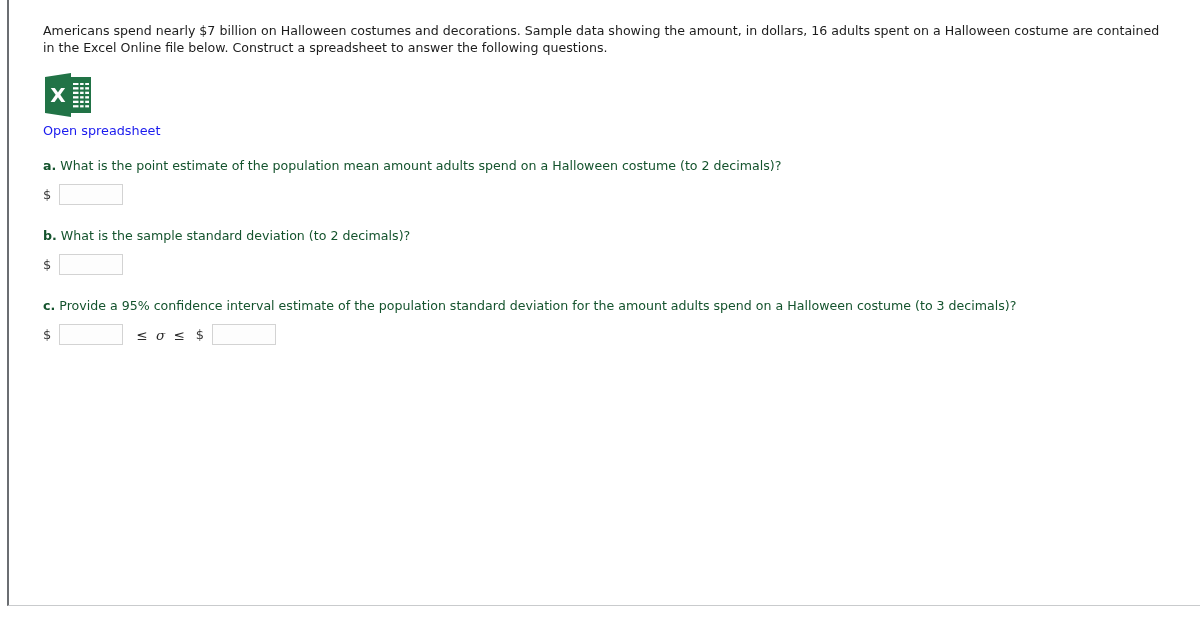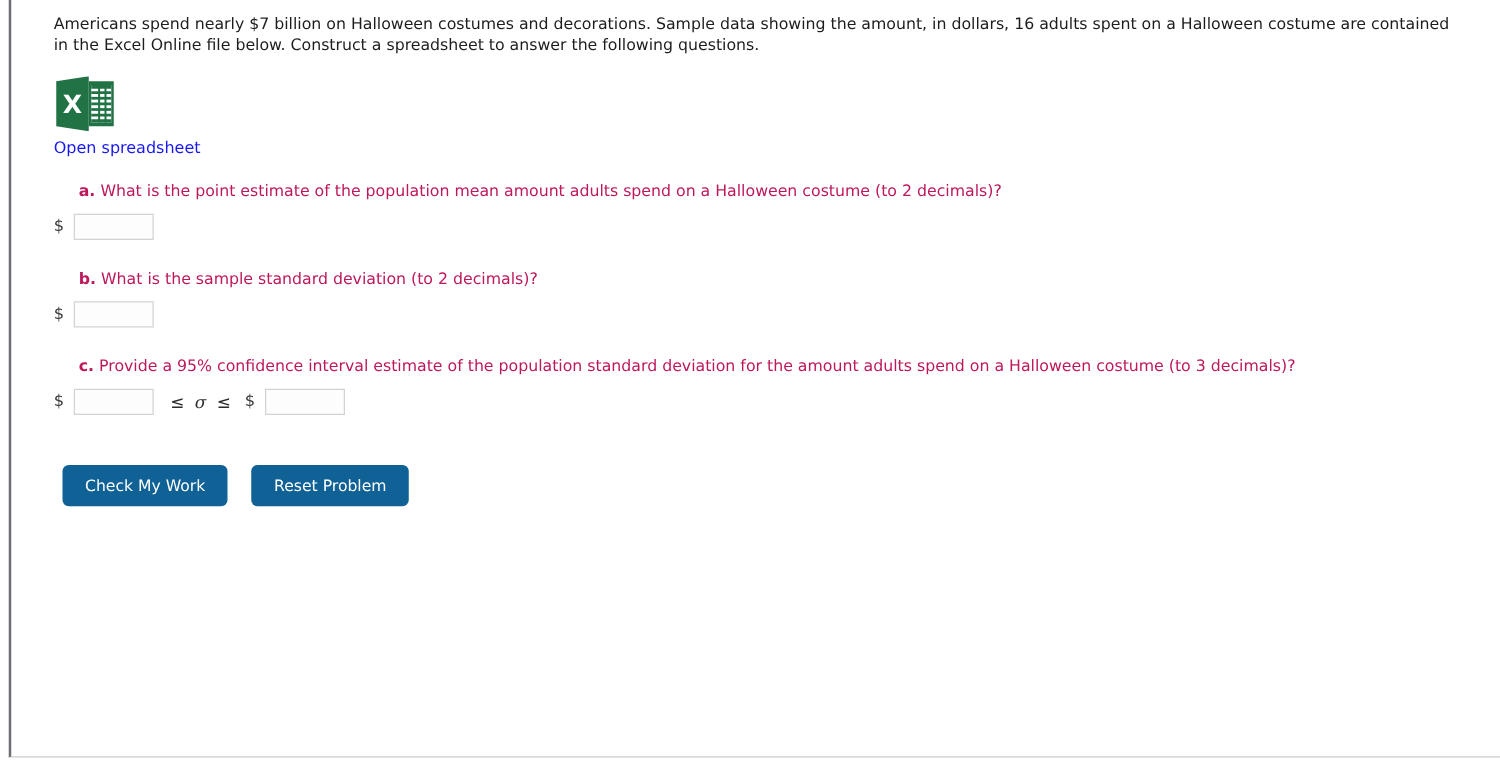--- a/index.html
+++ b/index.html
@@ -25,21 +25,21 @@
     height: 606px;
     border-left: 2px solid #6b6e72;
     border-bottom: 1px solid #c9cbcd;
     box-sizing: border-box;
     background: #ffffff;
   }
 
   .content {
     position: absolute;
     left: 34px;
-    top: 10px;
+    top: 22px;
     width: 1130px;
   }
 
   .intro {
     font-size: 12.6px;
     line-height: 17px;
     color: #1d1d1d;
     max-width: 1125px;
     margin: 0;
   }
@@ -59,22 +59,21 @@
     margin-top: 6px;
     font-size: 12.8px;
     color: #1a1aee;
     text-decoration: none;
     cursor: pointer;
   }
 
   .question {
     font-size: 12.6px;
     line-height: 17px;
-    color: #be185d;
-    margin-left: 20px;
+    color: #14532d;
   }
   .question .qlabel {
     font-weight: bold;
   }
 
   .q-a { margin-top: 18px; }
   .q-b { margin-top: 22px; }
   .q-c { margin-top: 22px; }
 
   .answer-row {
@@ -199,19 +198,15 @@
       <input class="ans-input" type="text" value="" style="">
       <span class="ineq">
         <span>≤</span>
         <span class="sig">σ</span>
         <span>≤</span>
       </span>
       <span class="dollar dollar-2">$</span>
       <input class="ans-input" type="text" value="" style="">
     </div>
 
-    <div class="buttons">
-      <button class="btn btn-check">Check My Work</button>
-      <button class="btn btn-reset">Reset Problem</button>
-    </div>
 
   </div>
 </div>
 
 </body></html>

